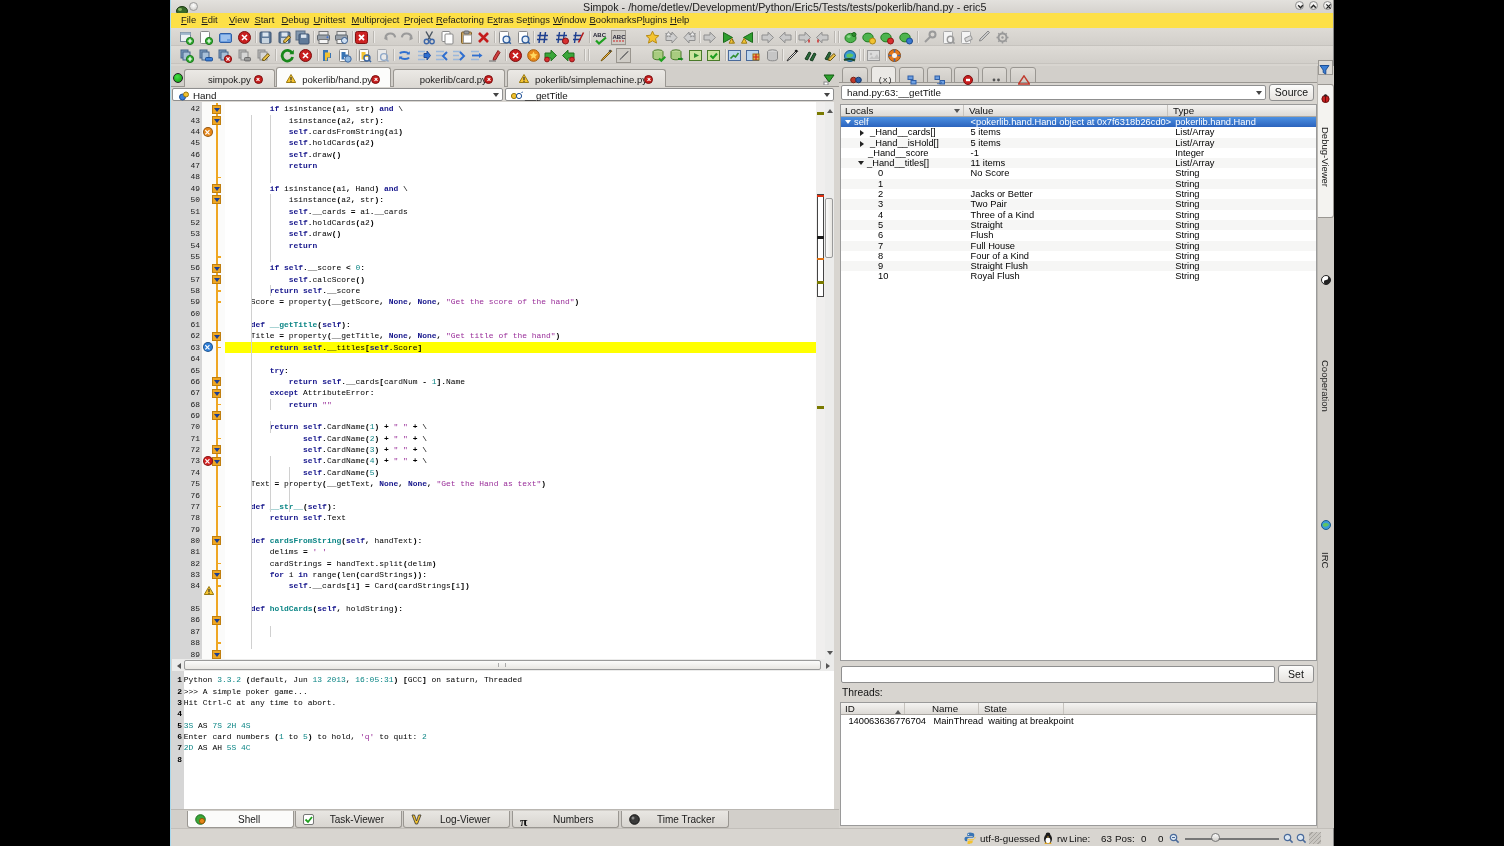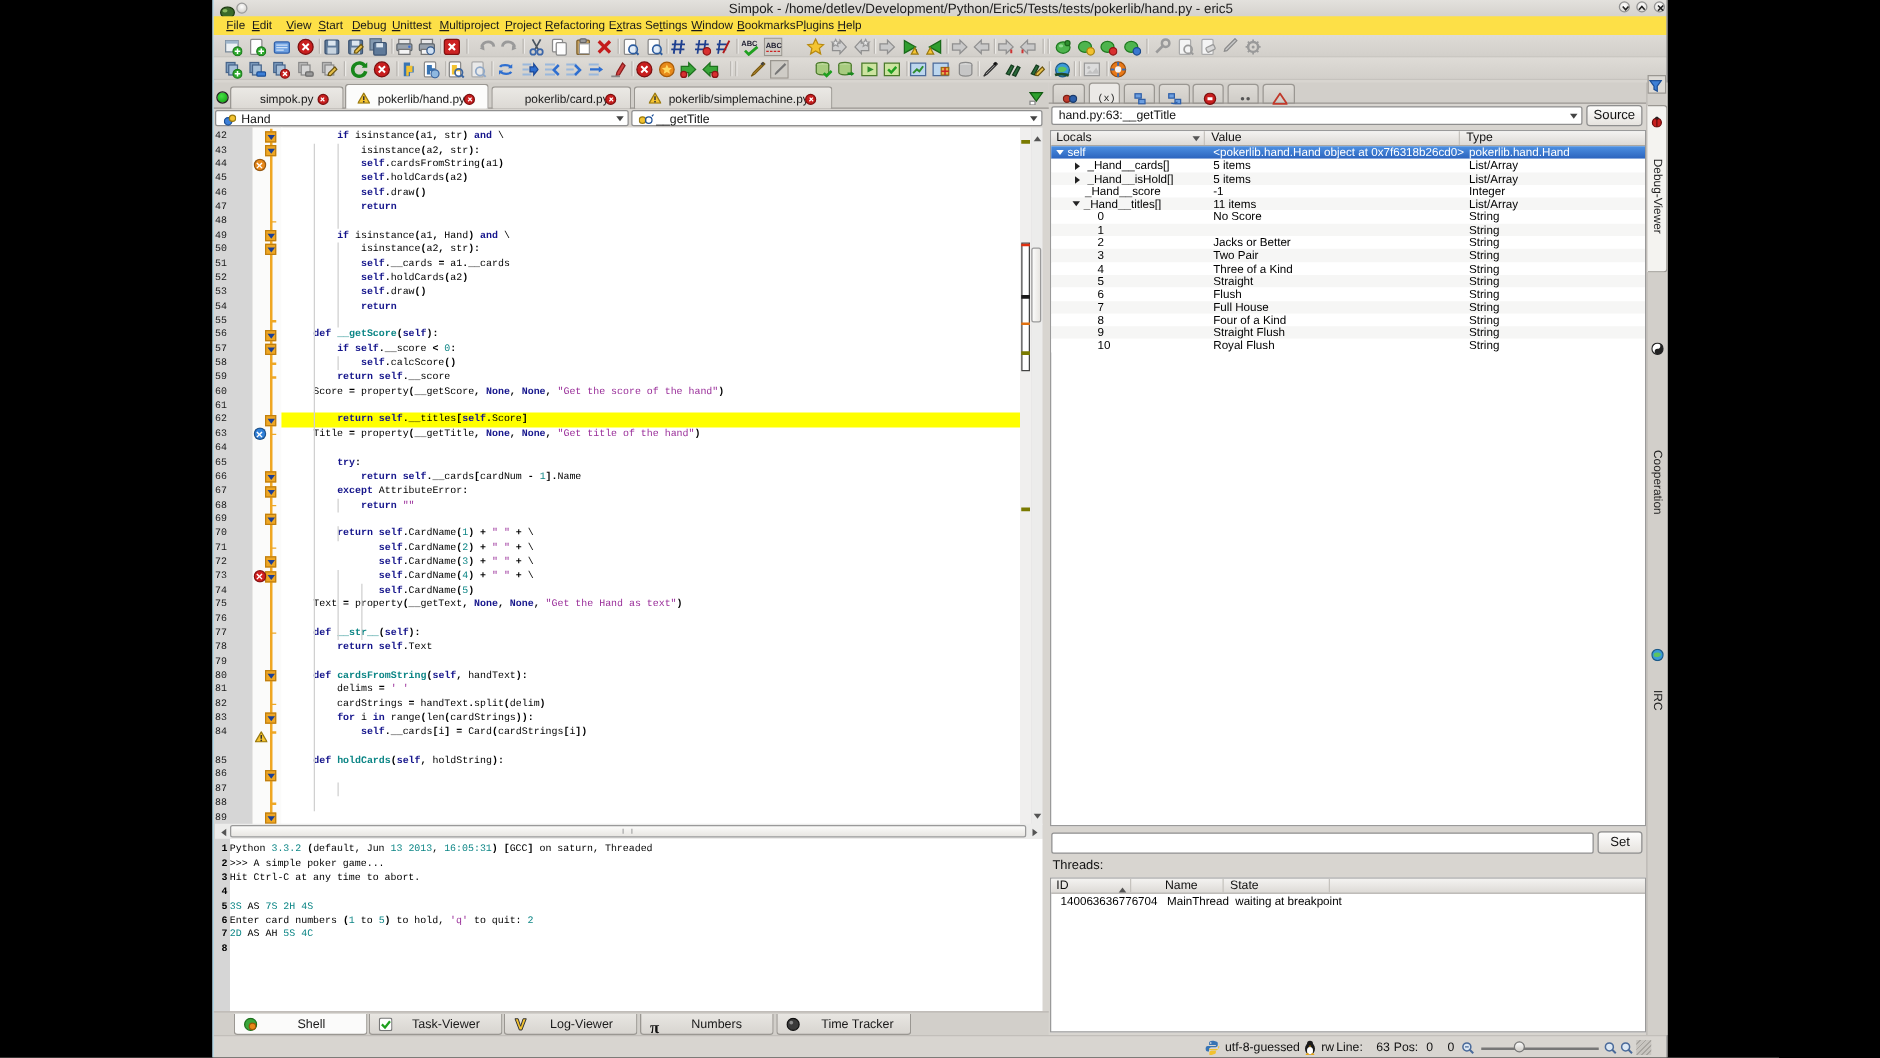--- a/index.html
+++ b/index.html
@@ -26,21 +26,21 @@
 .closec:after{content:"";position:absolute;left:1.5px;top:3px;width:4px;height:1.3px;background:#fff;transform:rotate(-45deg)}
 .warnic{position:absolute;top:4px;width:10px;height:9px}
 .combo{position:absolute;background:#fff;border:1px solid #8f8f8f;border-radius:2px;font-size:9.8px;color:#111}
 .combo .cx{position:absolute;right:3px;top:4px;width:0;height:0;border:3.5px solid transparent;border-top:4.5px solid #444}
 .btn{position:absolute;background:linear-gradient(#fdfdfc,#e6e3df);border:1px solid #8f8f8f;border-radius:3px;font-size:10.5px;color:#111;text-align:center}
 
 #gutter{position:absolute;left:1px;top:102px;width:30px;height:558px;background:#d6d6d6}
 #imargin{position:absolute;left:31px;top:102px;width:24px;height:558px;background:#fbfbfa}
 #ecode{position:absolute;left:54px;top:102px;width:591px;height:558px;background:#fff;overflow:hidden}
 .cl{height:11.36px;line-height:11.36px;font-family:"Liberation Mono",monospace;font-size:7.95px;white-space:pre;color:#000;padding-left:6.6px}
-.gl{height:11.36px;line-height:11.36px;font-family:"Liberation Mono",monospace;font-size:7.95px;color:#1a1a1a;padding-right:2px}
+.gl{height:11.36px;line-height:11.36px;font-family:"Liberation Mono",monospace;font-size:7.95px;color:#1a1a1a;text-align:right;padding-right:2px}
 .k{color:#16168c;font-weight:bold}
 .f{color:#0d8686;font-weight:bold}
 .n{color:#0d8686}
 .s{color:#9a2f9a}
 .o{font-weight:bold}
 .yel{background:#ffff00}
 .guide{position:absolute;width:1px;background:#d0d0d0}
 .fold{position:absolute;left:41px;width:9px;height:9px;background:#efa723;border:1px solid #c07f10}
 .fold:before{content:"";position:absolute;left:1px;top:2px;border:3px solid transparent;border-top:4px solid #1c3f94}
 .ftick{position:absolute;left:44.5px;width:5px;height:1.5px;background:#efa723}
@@ -608,28 +608,28 @@
 <div class="cl">            <span class="k">self</span><span class="o">.</span>draw<span class="o">()</span></div>
 <div class="cl">            <span class="k">return</span></div>
 <div class="cl"></div>
 <div class="cl">        <span class="k">if</span> isinstance<span class="o">(</span>a1<span class="o">,</span> Hand<span class="o">)</span> <span class="k">and</span> \</div>
 <div class="cl">            isinstance<span class="o">(</span>a2<span class="o">,</span> str<span class="o">)</span><span class="o">:</span></div>
 <div class="cl">            <span class="k">self</span><span class="o">.</span>__cards <span class="o">=</span> a1<span class="o">.</span>__cards</div>
 <div class="cl">            <span class="k">self</span><span class="o">.</span>holdCards<span class="o">(</span>a2<span class="o">)</span></div>
 <div class="cl">            <span class="k">self</span><span class="o">.</span>draw<span class="o">()</span></div>
 <div class="cl">            <span class="k">return</span></div>
 <div class="cl"></div>
-<div class="cl">    <span class="k">def</span> <span class="f">__getScore</span><span class="o">(</span><span class="k">self</span><span class="o">):</span></div>
 <div class="cl">        <span class="k">if</span> <span class="k">self</span><span class="o">.</span>__score <span class="o">&lt;</span> <span class="n">0</span><span class="o">:</span></div>
 <div class="cl">            <span class="k">self</span><span class="o">.</span>calcScore<span class="o">()</span></div>
 <div class="cl">        <span class="k">return</span> <span class="k">self</span><span class="o">.</span>__score</div>
 <div class="cl">    Score <span class="o">=</span> property<span class="o">(</span>__getScore<span class="o">,</span> <span class="k">None</span><span class="o">,</span> <span class="k">None</span><span class="o">,</span> <span class="s">"Get the score of the hand"</span><span class="o">)</span></div>
 <div class="cl"></div>
+<div class="cl">    <span class="k">def</span> <span class="f">__getTitle</span><span class="o">(</span><span class="k">self</span><span class="o">):</span></div>
+<div class="cl">    Title <span class="o">=</span> property<span class="o">(</span>__getTitle<span class="o">,</span> <span class="k">None</span><span class="o">,</span> <span class="k">None</span><span class="o">,</span> <span class="s">"Get title of the hand"</span><span class="o">)</span></div>
 <div class="cl yel">        <span class="k">return</span> <span class="k">self</span><span class="o">.</span>__titles<span class="o">[</span><span class="k">self</span><span class="o">.</span>Score<span class="o">]</span></div>
-<div class="cl">    Title <span class="o">=</span> property<span class="o">(</span>__getTitle<span class="o">,</span> <span class="k">None</span><span class="o">,</span> <span class="k">None</span><span class="o">,</span> <span class="s">"Get title of the hand"</span><span class="o">)</span></div>
 <div class="cl"></div>
 <div class="cl">        <span class="k">try</span><span class="o">:</span></div>
 <div class="cl">            <span class="k">return</span> <span class="k">self</span><span class="o">.</span>__cards<span class="o">[</span>cardNum <span class="o">-</span> <span class="n">1</span><span class="o">].</span>Name</div>
 <div class="cl">        <span class="k">except</span> AttributeError<span class="o">:</span></div>
 <div class="cl">            <span class="k">return</span> <span class="s">""</span></div>
 <div class="cl"></div>
 <div class="cl">        <span class="k">return</span> <span class="k">self</span><span class="o">.</span>CardName<span class="o">(</span><span class="n">1</span><span class="o">)</span> <span class="o">+</span> <span class="s">" "</span> <span class="o">+</span> \</div>
 <div class="cl">               <span class="k">self</span><span class="o">.</span>CardName<span class="o">(</span><span class="n">2</span><span class="o">)</span> <span class="o">+</span> <span class="s">" "</span> <span class="o">+</span> \</div>
 <div class="cl">               <span class="k">self</span><span class="o">.</span>CardName<span class="o">(</span><span class="n">3</span><span class="o">)</span> <span class="o">+</span> <span class="s">" "</span> <span class="o">+</span> \</div>
 <div class="cl">               <span class="k">self</span><span class="o">.</span>CardName<span class="o">(</span><span class="n">4</span><span class="o">)</span> <span class="o">+</span> <span class="s">" "</span> <span class="o">+</span> \</div>

